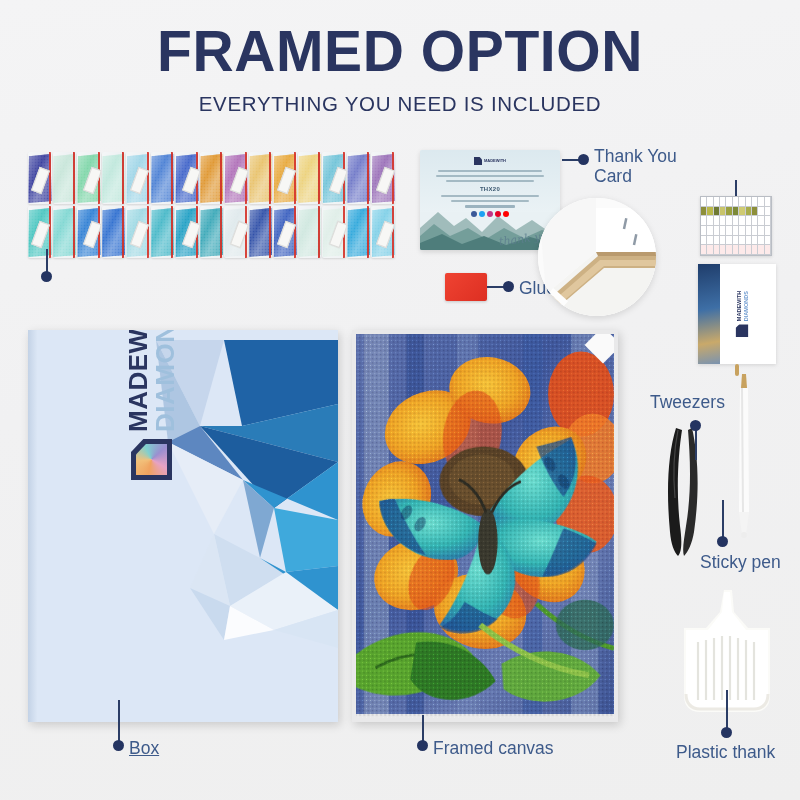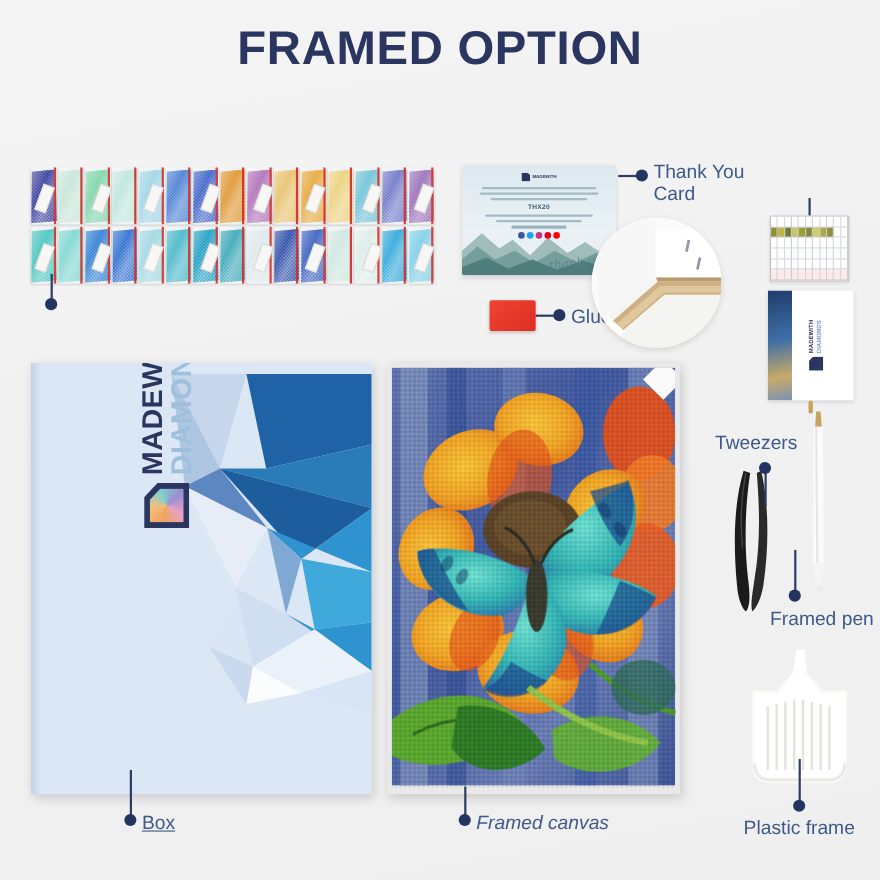--- a/index.html
+++ b/index.html
@@ -7,21 +7,21 @@
     width:800px;height:800px;overflow:hidden;
     background:#f2f2f2;
     font-family:"Liberation Sans", sans-serif;
     position:relative;
   }
   #stage{position:absolute;inset:0;width:800px;height:800px;
     background:linear-gradient(170deg,#f4f4f5 0%,#f1f1f2 45%,#efefef 100%);}
 
   
   .hdr{position:absolute;left:0;right:0;top:22px;text-align:center;}
-  .hdr h1{margin:0;font-size:43px;font-weight:700;letter-spacing:.6px;
+  .hdr h1{margin:0;font-size:57px;font-weight:700;letter-spacing:.6px;
     color:#2a3560;line-height:1.05;}
   .hdr h2{margin:10px 0 0;font-size:20.5px;font-weight:400;letter-spacing:.7px;
     color:#2a3560;}
 
   
   .lbl{position:absolute;color:#3d5a8a;font-size:17.5px;line-height:1.16;
     font-weight:400;white-space:pre-line;}
   .dot{position:absolute;width:11px;height:11px;border-radius:50%;
     background:#243461;}
   .ln{position:absolute;background:#2b3d66;}
@@ -136,20 +136,21 @@
   #pen{position:absolute;}
   #tray{position:absolute;}
 </style>
 </head>
 <body>
 
 <div id="stage">
 
   <div class="hdr">
     <h1>FRAMED OPTION</h1>
+    <h2>EVERYTHING YOU NEED IS INCLUDED</h2>
   </div>
 
   <div id="bags-row1" class="bagrow" style="left:28px;top:152px;width:368px;height:52px;">
       <div class="bag" style="width: calc(6.66667% - 1px); background: rgb(238, 241, 243);">
         <div class="grain" style="background: radial-gradient(rgb(58, 63, 158) 0.9px, transparent 1.1px) 0px 0px / 3px 3px, radial-gradient(rgb(58, 63, 158) 0.9px, transparent 1.1px) 1.5px 1.5px / 3px 3px, linear-gradient(160deg, rgba(58, 63, 158, 0.867), rgba(58, 63, 158, 0.6)); clip-path: polygon(4% 8%, 96% 4%, 100% 94%, 2% 98%);"></div>
         <div class="sheen"></div>
         <div class="seal" style="right: 1px;"></div>
         <div class="tag" style="left: 28%; top: 30%;"></div>
       </div>
       <div class="bag" style="width: calc(6.66667% - 1px); background: rgb(238, 241, 243);">
@@ -579,54 +580,54 @@
         <ellipse cx="236" cy="300" rx="30" ry="26" fill="#2f6b5a" opacity=".8"></ellipse>
       </svg>
       <div class="dots"></div>
       <div class="dots2"></div>
       <div class="corner"></div>
     </div>
   </div>
 
   <div class="ln v" style="left:422px;top:715px;height:27px;"></div>
   <div class="dot" style="left:417px;top:740px;"></div>
-  <div class="lbl" style="left:433px;top:738px;font-style:italic;">Framed canvas</div>
+  <div class="lbl" style="left:433px;top:738px;">Framed canvas</div>
 
   <svg id="tweezers" style="left:658px;top:420px;width:48px;height:140px;" viewBox="0 0 48 140">
     <path d="M18 8 C10 34 8 70 12 112 C13 124 16 132 20 136 C24 132 24 120 22 106 C18 70 20 36 24 10 Z" fill="#1b1b1b"></path>
     <path d="M34 8 C40 34 42 70 36 112 C34 124 30 132 26 136 C24 130 26 120 28 106 C34 70 32 36 30 10 Z" fill="#2a2a2a"></path>
     <path d="M20 10 C16 30 15 56 17 78" stroke="#5a5a5a" stroke-width="1.2" fill="none" opacity=".7"></path>
   </svg>
   <div class="lbl" style="left:650px;top:392px;">Tweezers</div>
   <div class="ln v" style="left:695px;top:428px;height:32px;"></div>
   <div class="dot" style="left:690px;top:420px;"></div>
 
   <svg id="pen" style="left:730px;top:372px;width:28px;height:168px;" viewBox="0 0 28 168">
     <path d="M12 2 L16 2 L17 16 L11 16 Z" fill="#c8a25f"></path>
     <path d="M10 16 L18 16 L19 140 L9 140 Z" fill="#fbfbfb"></path>
     <path d="M11 16 L13 16 L14 140 L12 140 Z" fill="#e6e6e6"></path>
     <path d="M9 140 L19 140 L16 162 L12 162 Z" fill="#f4f4f4"></path>
     <ellipse cx="14" cy="163" rx="3" ry="3" fill="#ededed"></ellipse>
   </svg>
   <div class="ln v" style="left:722px;top:500px;height:40px;"></div>
   <div class="dot" style="left:717px;top:536px;"></div>
-  <div class="lbl" style="left:700px;top:552px;">Framed pen</div>
+  <div class="lbl" style="left:700px;top:552px;">Sticky pen</div>
 
   <svg id="tray" style="left:672px;top:588px;width:110px;height:130px;" viewBox="0 0 110 130">
     <path d="M52 2 L60 2 L62 24 L76 40 L98 40 L98 108 C98 118 92 124 82 124 L28 124 C18 124 12 118 12 108 L12 40 L34 40 L48 24 Z" fill="#fbfbf8"></path>
     <path d="M52 4 L58 4 L60 24 L74 42 L96 42 L96 106 C96 115 91 121 82 121 L28 121 C19 121 14 115 14 106 L14 42 L36 42 L50 24 Z" fill="#ffffff"></path>
     <g stroke="#e4e4de" stroke-width="2.2">
       <line x1="26" y1="54" x2="26" y2="112"></line>
         <line x1="34" y1="52" x2="34" y2="112"></line>
       <line x1="42" y1="50" x2="42" y2="112"></line>
         <line x1="50" y1="48" x2="50" y2="112"></line>
       <line x1="58" y1="48" x2="58" y2="112"></line>
         <line x1="66" y1="50" x2="66" y2="112"></line>
       <line x1="74" y1="52" x2="74" y2="112"></line>
         <line x1="82" y1="54" x2="82" y2="112"></line>
     </g>
     <path d="M14 106 C14 115 19 121 28 121 L82 121 C91 121 96 115 96 106" fill="none" stroke="#eceae4" stroke-width="3"></path>
   </svg>
   <div class="ln v" style="left:726px;top:690px;height:40px;"></div>
   <div class="dot" style="left:721px;top:727px;"></div>
-  <div class="lbl" style="left:676px;top:742px;">Plastic frame</div>
+  <div class="lbl" style="left:676px;top:742px;">Plastic thank</div>
 
 </div>
 
 </body></html>

